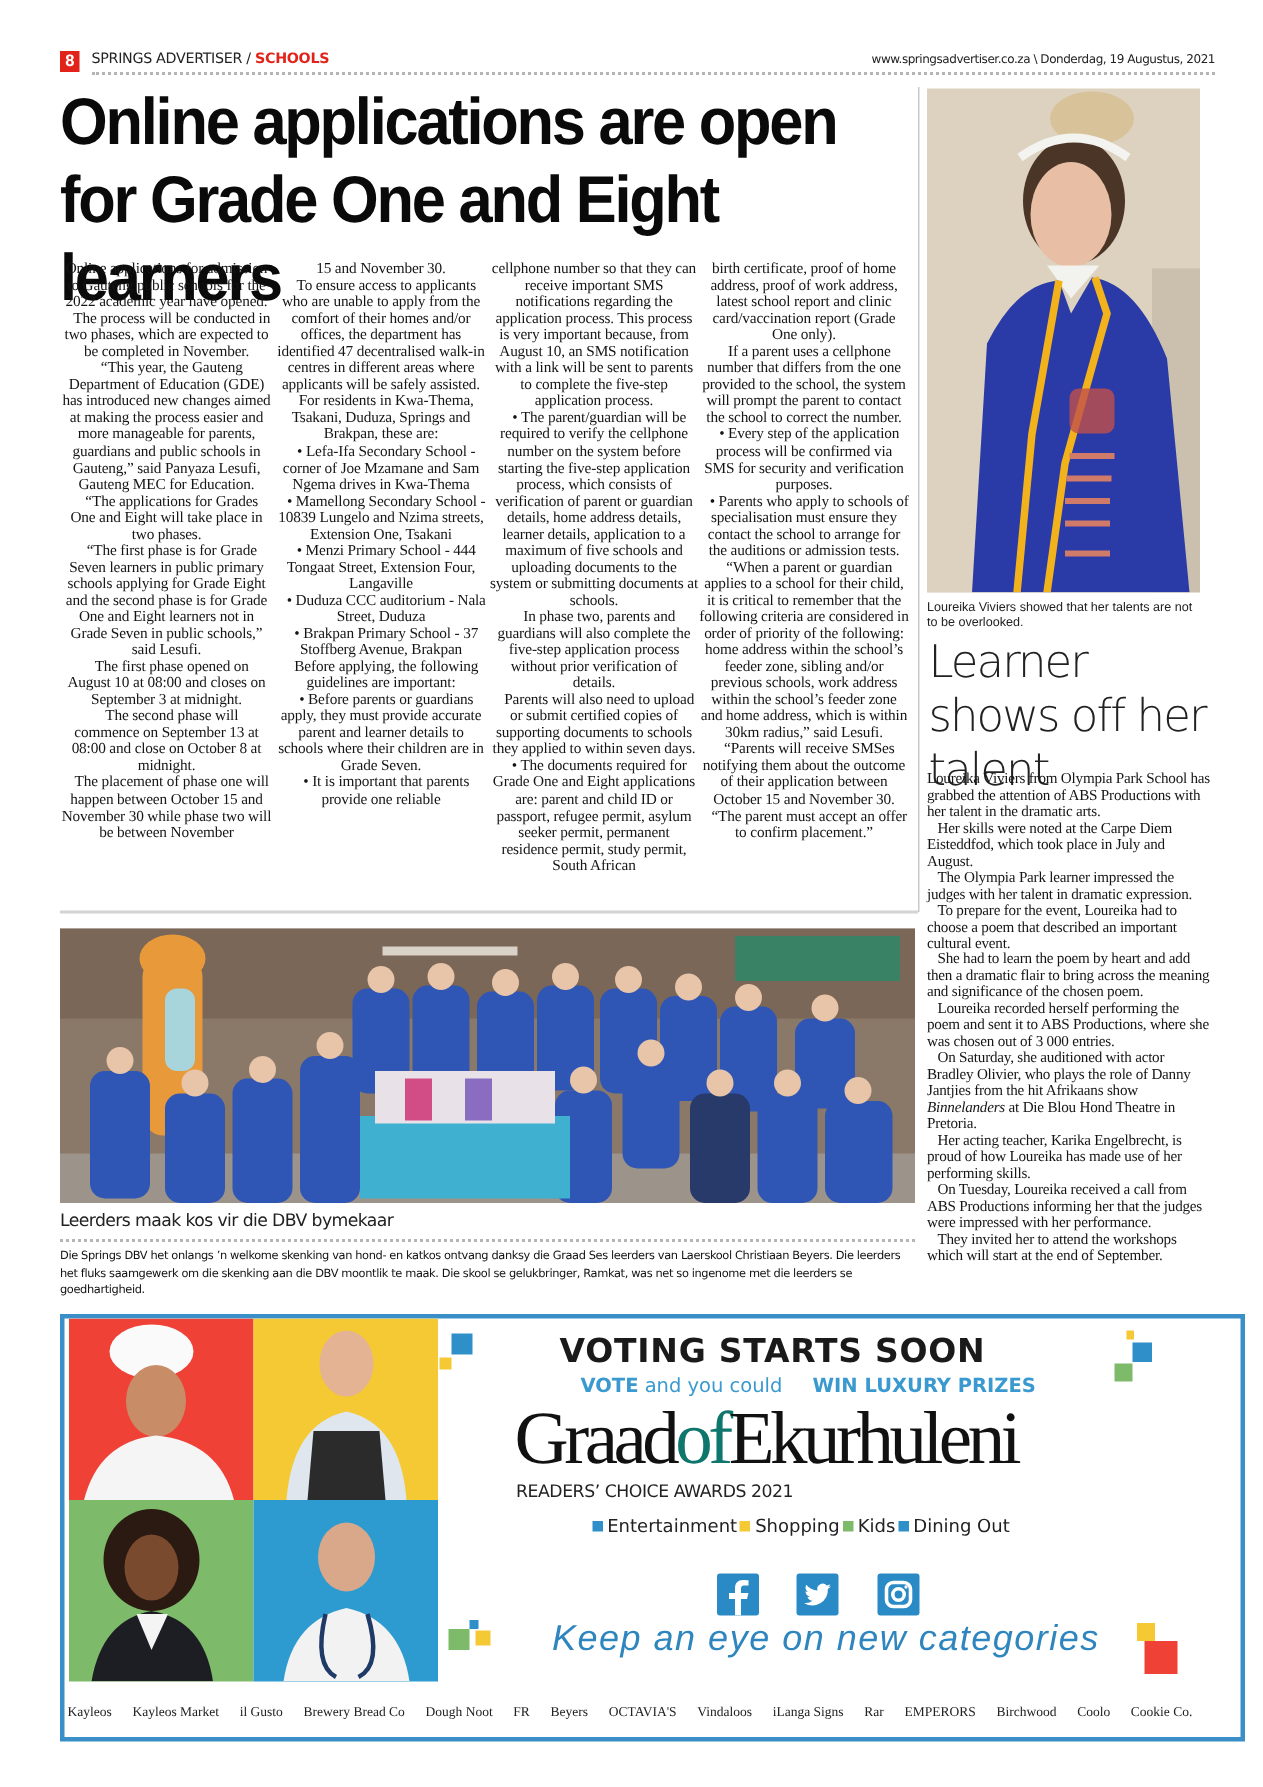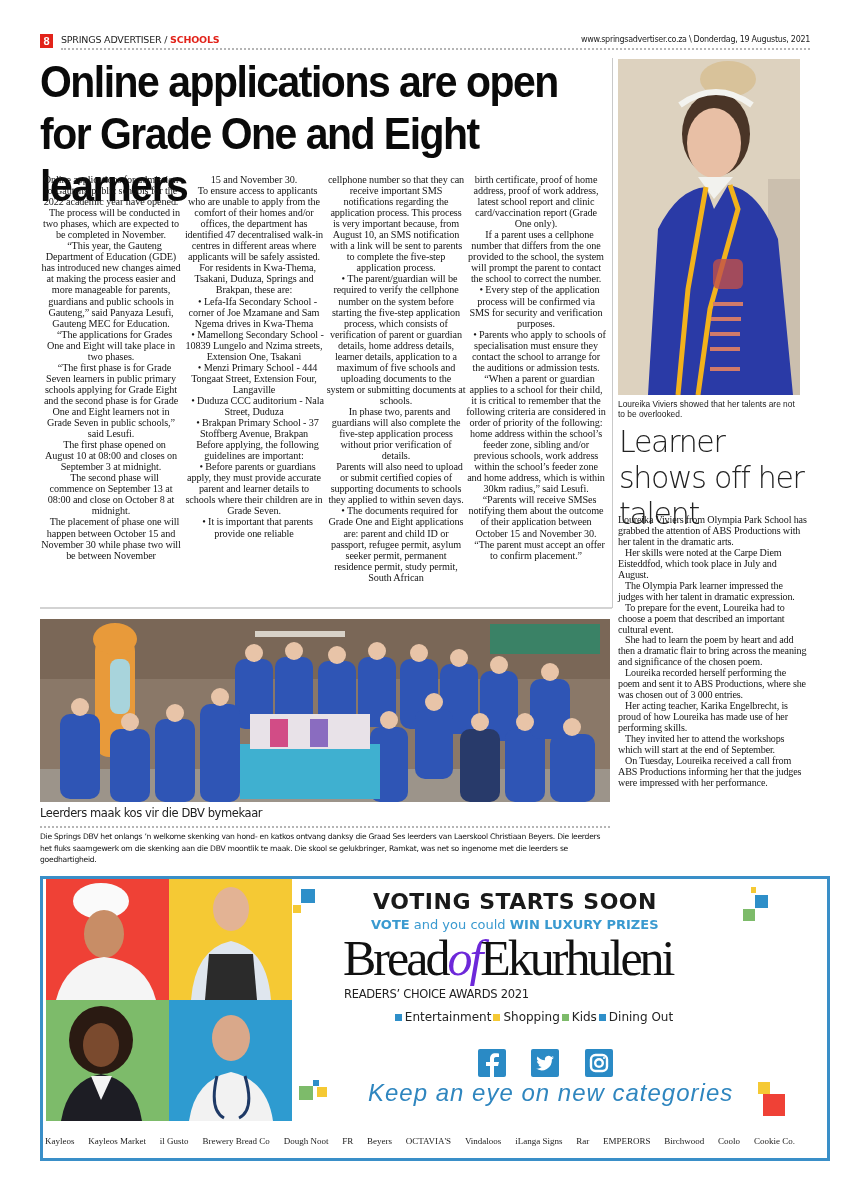--- a/index.html
+++ b/index.html
@@ -43,23 +43,23 @@
   .cap-title { position: absolute; left: 40px; top: 806px; font-family: "DejaVu Sans", sans-serif; font-size: 11.5px; letter-spacing: -0.4px; color: #222; }
   .cap-rule { position: absolute; left: 40px; top: 826px; width: 570px; border-top: 2px dotted #b5b5b5; }
   .cap-body { position: absolute; left: 40px; top: 831px; width: 572px; font-family: "DejaVu Sans", sans-serif; font-size: 7.6px; line-height: 11.5px; letter-spacing: -0.25px; color: #111; }
 
   
   .ad { position: absolute; left: 40px; top: 876px; width: 790px; height: 285px; border: 3px solid #3a8fc8; border-top-width: 3px; background: #fff; overflow: hidden; }
   .ad .quad { position: absolute; width: 123px; height: 121px; overflow: hidden; }
   .ad .voting { position: absolute; left: 330px; top: 10px; font-family: "DejaVu Sans", sans-serif; font-weight: bold; font-size: 22px; letter-spacing: 0.5px;
     color: #1a1a1a; }
   .ad .vote2 { position: absolute; left: 328px; top: 38px; font-family: "DejaVu Sans", sans-serif; font-size: 13px; color: #3a9ad0; letter-spacing: 0px; }
-  .ad .vote2 b { font-weight: bold; }
+  .ad .vote2 b { font-weight: bold; margin-left: 16px; }
   .ad .best { position: absolute; left: 300px; top: 50px; font-family: "Liberation Serif", serif; font-size: 50px; letter-spacing: -3px; color: #111; }
-  .ad .best .of { color: #6d28d9; font-style: italic; }
+  .ad .best .of { color: #0f766e; }
   .ad .rca { position: absolute; left: 301px; top: 108px; font-family: "DejaVu Sans", sans-serif; font-size: 11.5px; letter-spacing: -0.3px; color: #222; }
   .ad .cats { position: absolute; left: 320px; top: 130px; width: 340px; text-align: center; font-family: "DejaVu Sans", sans-serif; font-size: 12px; line-height: 16px; color: #222; }
   .ad .cats .sq { display: inline-block; width: 7px; height: 7px; margin: 0 3px 1px 2px; vertical-align: middle; }
   .ad .social { position: absolute; top: 170px; width: 28px; height: 28px; background: #2a8ac5; border-radius: 2px; color: #fff; text-align: center; }
   .ad .keep { position: absolute; left: 325px; top: 200px; font-family: Liberation Sans, sans-serif; font-style: italic; font-size: 24px; color: #2f86bf; letter-spacing: 1px; }
   .ad .block { position: absolute; }
   .logos { position: absolute; left: 0; top: 244px; width: 754px; height: 35px; display: flex; align-items: center; justify-content: space-between; padding: 0 2px; }
   .logo { font-size: 9px; color: #222; text-align: center; white-space: nowrap; }
 </style>
 </head>
@@ -135,23 +135,24 @@
 </div>
 <div class="caption-r">Loureika Viviers showed that her talents are not to be overlooked.</div>
 <h2 class="headline-r">Learner shows off her talent</h2>
 <div class="story-r" id="story-r">
     <p>Loureika Viviers from Olympia Park School has grabbed the attention of ABS Productions with her talent in the dramatic arts.</p>
     <p class="ind">Her skills were noted at the Carpe Diem Eisteddfod, which took place in July and August.</p>
     <p class="ind">The Olympia Park learner impressed the judges with her talent in dramatic expression.</p>
     <p class="ind">To prepare for the event, Loureika had to choose a poem that described an important cultural event.</p>
     <p class="ind">She had to learn the poem by heart and add then a dramatic flair to bring across the meaning and significance of the chosen poem.</p>
     <p class="ind">Loureika recorded herself performing the poem and sent it to ABS Productions, where she was chosen out of 3 000 entries.</p>
+    <p class="ind">On Saturday, she auditioned with actor Bradley Olivier, who plays the role of Danny Jantjies from the hit Afrikaans show <i>Binnelanders</i> at Die Blou Hond Theatre in Pretoria.</p>
     <p class="ind">Her acting teacher, Karika Engelbrecht, is proud of how Loureika has made use of her performing skills.</p>
+    <p class="ind">On Tuesday, Loureika received a call from ABS Productions informing her that the judges were impressed with her performance.</p>
     <p class="ind">They invited her to attend the workshops which will start at the end of September.</p>
-    <p class="ind">On Tuesday, Loureika received a call from ABS Productions informing her that the judges were impressed with her performance.</p>
   </div>
 
 <div class="photo-group">
   <svg width="570" height="183" viewBox="0 0 570 183">
     <rect width="570" height="183" fill="#8a7868"></rect>
     <rect x="0" y="0" width="570" height="60" fill="#7a6757"></rect>
     <rect x="450" y="5" width="110" height="30" fill="#2a8a6a" opacity="0.8"></rect>
     <rect x="215" y="12" width="90" height="6" fill="#d8d2c8"></rect>
     <rect x="0" y="150" width="570" height="33" fill="#9c948a"></rect>
     <g fill="#2a52b8">
@@ -244,21 +245,21 @@
   <div class="block" style="left:708px;top:8px;width:5px;height:6px;background:#f5c934;"></div>
   <div class="block" style="left:700px;top:30px;width:12px;height:12px;background:#7dbb6a;"></div>
   <div class="block" style="left:256px;top:207px;width:14px;height:14px;background:#7dbb6a;"></div>
   <div class="block" style="left:270px;top:201px;width:6px;height:6px;background:#2e8fc9;"></div>
   <div class="block" style="left:274px;top:208px;width:10px;height:10px;background:#f5c934;"></div>
   <div class="block" style="left:715px;top:203px;width:12px;height:12px;background:#f5c934;"></div>
   <div class="block" style="left:720px;top:215px;width:22px;height:22px;background:#ef4136;"></div>
 
   <div class="voting">VOTING STARTS SOON</div>
   <div class="vote2"><b>VOTE</b><span> and you could </span><b>WIN LUXURY PRIZES</b></div>
-  <div class="best"><span>Bread</span><span class="of">of</span><span>Ekurhuleni</span></div>
+  <div class="best"><span>Graad</span><span class="of">of</span><span>Ekurhuleni</span></div>
   <div class="rca">READERS’ CHOICE AWARDS 2021</div>
   <div class="cats">
     <div id="cats1"><span class="sq" style="background: rgb(46, 143, 201);"></span><span>Entertainment</span><span class="sq" style="background: rgb(245, 201, 52);"></span><span>Shopping</span><span class="sq" style="background: rgb(125, 187, 106);"></span><span>Kids</span><span class="sq" style="background: rgb(46, 143, 201);"></span><span>Dining Out</span></div>
   </div>
   <div class="social" style="left:435px;"><svg width="28" height="28" viewBox="0 0 28 28">
         <path d="M16 28 V17 h4 l1-4 h-5 v-3 c0-1 .5-2 2-2 h3 V4.5 c-.6 0-2-.2-3.7-.2 C14 4.3 12 6.3 12 9.8 V13 H8 v4 h4 v11 Z" fill="#fff"></path>
       </svg></div>
   <div class="social" style="left:488px;"><svg width="28" height="28" viewBox="0 0 28 28">
         <path d="M23 8.5c-.7.3-1.4.5-2.1.6.8-.5 1.3-1.2 1.6-2-.7.4-1.5.7-2.3.9a3.6 3.6 0 0 0-6.2 3.3A10.3 10.3 0 0 1 6.5 7.5a3.6 3.6 0 0 0 1.1 4.8c-.6 0-1.2-.2-1.6-.4 0 1.8 1.2 3.2 2.9 3.6-.5.1-1.1.2-1.6.1.5 1.4 1.8 2.5 3.4 2.5A7.3 7.3 0 0 1 5 19.6a10.3 10.3 0 0 0 15.9-9.2c.8-.5 1.5-1.2 2.1-1.9Z" fill="#fff"></path>
       </svg></div>

